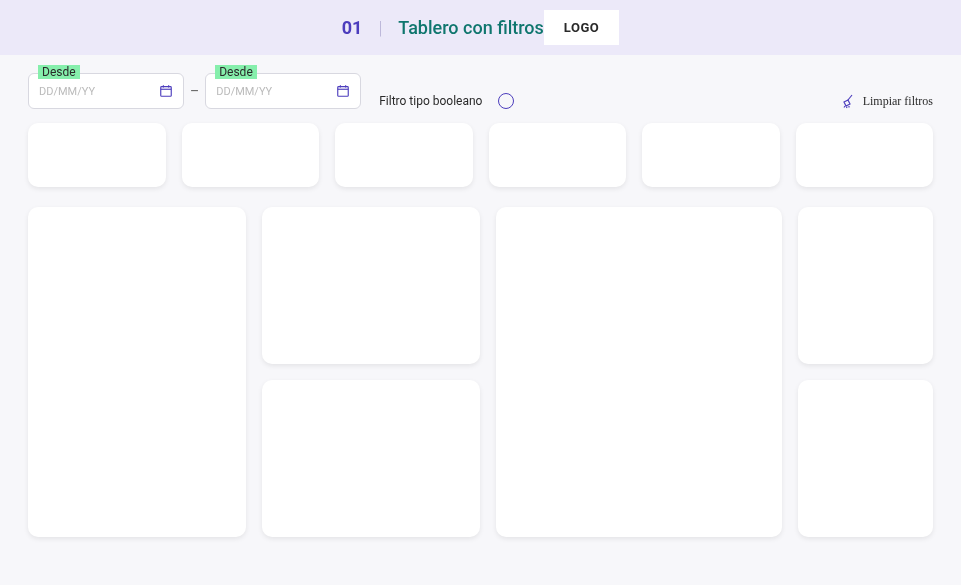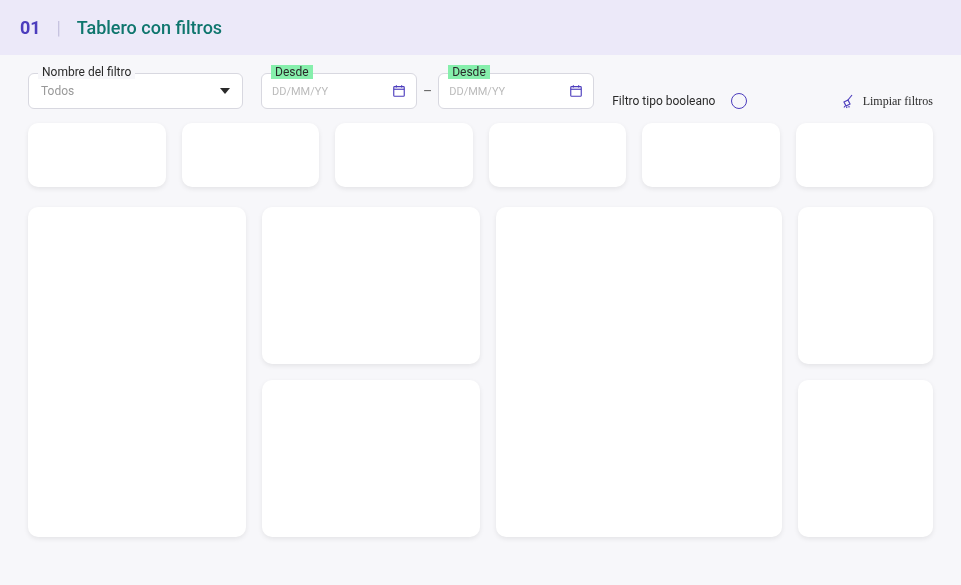--- a/index.html
+++ b/index.html
@@ -12,21 +12,21 @@
       width: 961px;
       height: 585px;
       background: #f7f7fa;
       overflow: hidden;
     }
     .header {
       background: #ece9f9;
       height: 55px;
       display: flex;
       align-items: center;
-      justify-content: space-between;
+      justify-content: center;
       padding: 0 20px;
     }
     .header-left {
       display: flex;
       align-items: center;
       gap: 16px;
     }
     .page-number {
       color: #4c3dbd;
       font-size: 18px;
@@ -222,31 +222,25 @@
   </style>
 </head>
 <body>
 
 <div class="header">
   <div class="header-left">
     <span class="page-number">01</span>
     <span class="header-divider">|</span>
     <span class="page-title">Tablero con filtros</span>
   </div>
+  <div class="logo-box">LOGO</div>
 </div>
 
 <div class="filters-bar">
 
-  <div class="filter-group">
-    <span class="filter-label">Nombre del filtro</span>
-    <div class="select-box">
-      <span class="select-value">Todos</span>
-      <span class="chevron-down"></span>
-    </div>
-  </div>
 
   <div class="date-range">
     <div class="date-input-wrapper">
       <span class="date-label">Desde</span>
       <div class="date-input">
         <span class="date-placeholder">DD/MM/YY</span>
         <svg class="calendar-icon" viewBox="0 0 16 16" fill="none" stroke="#4c3dbd" stroke-width="1.3">
           <rect x="2" y="3" width="12" height="11" rx="1"></rect>
           <line x1="2" y1="6" x2="14" y2="6"></line>
           <line x1="5" y1="1.5" x2="5" y2="4"></line>

